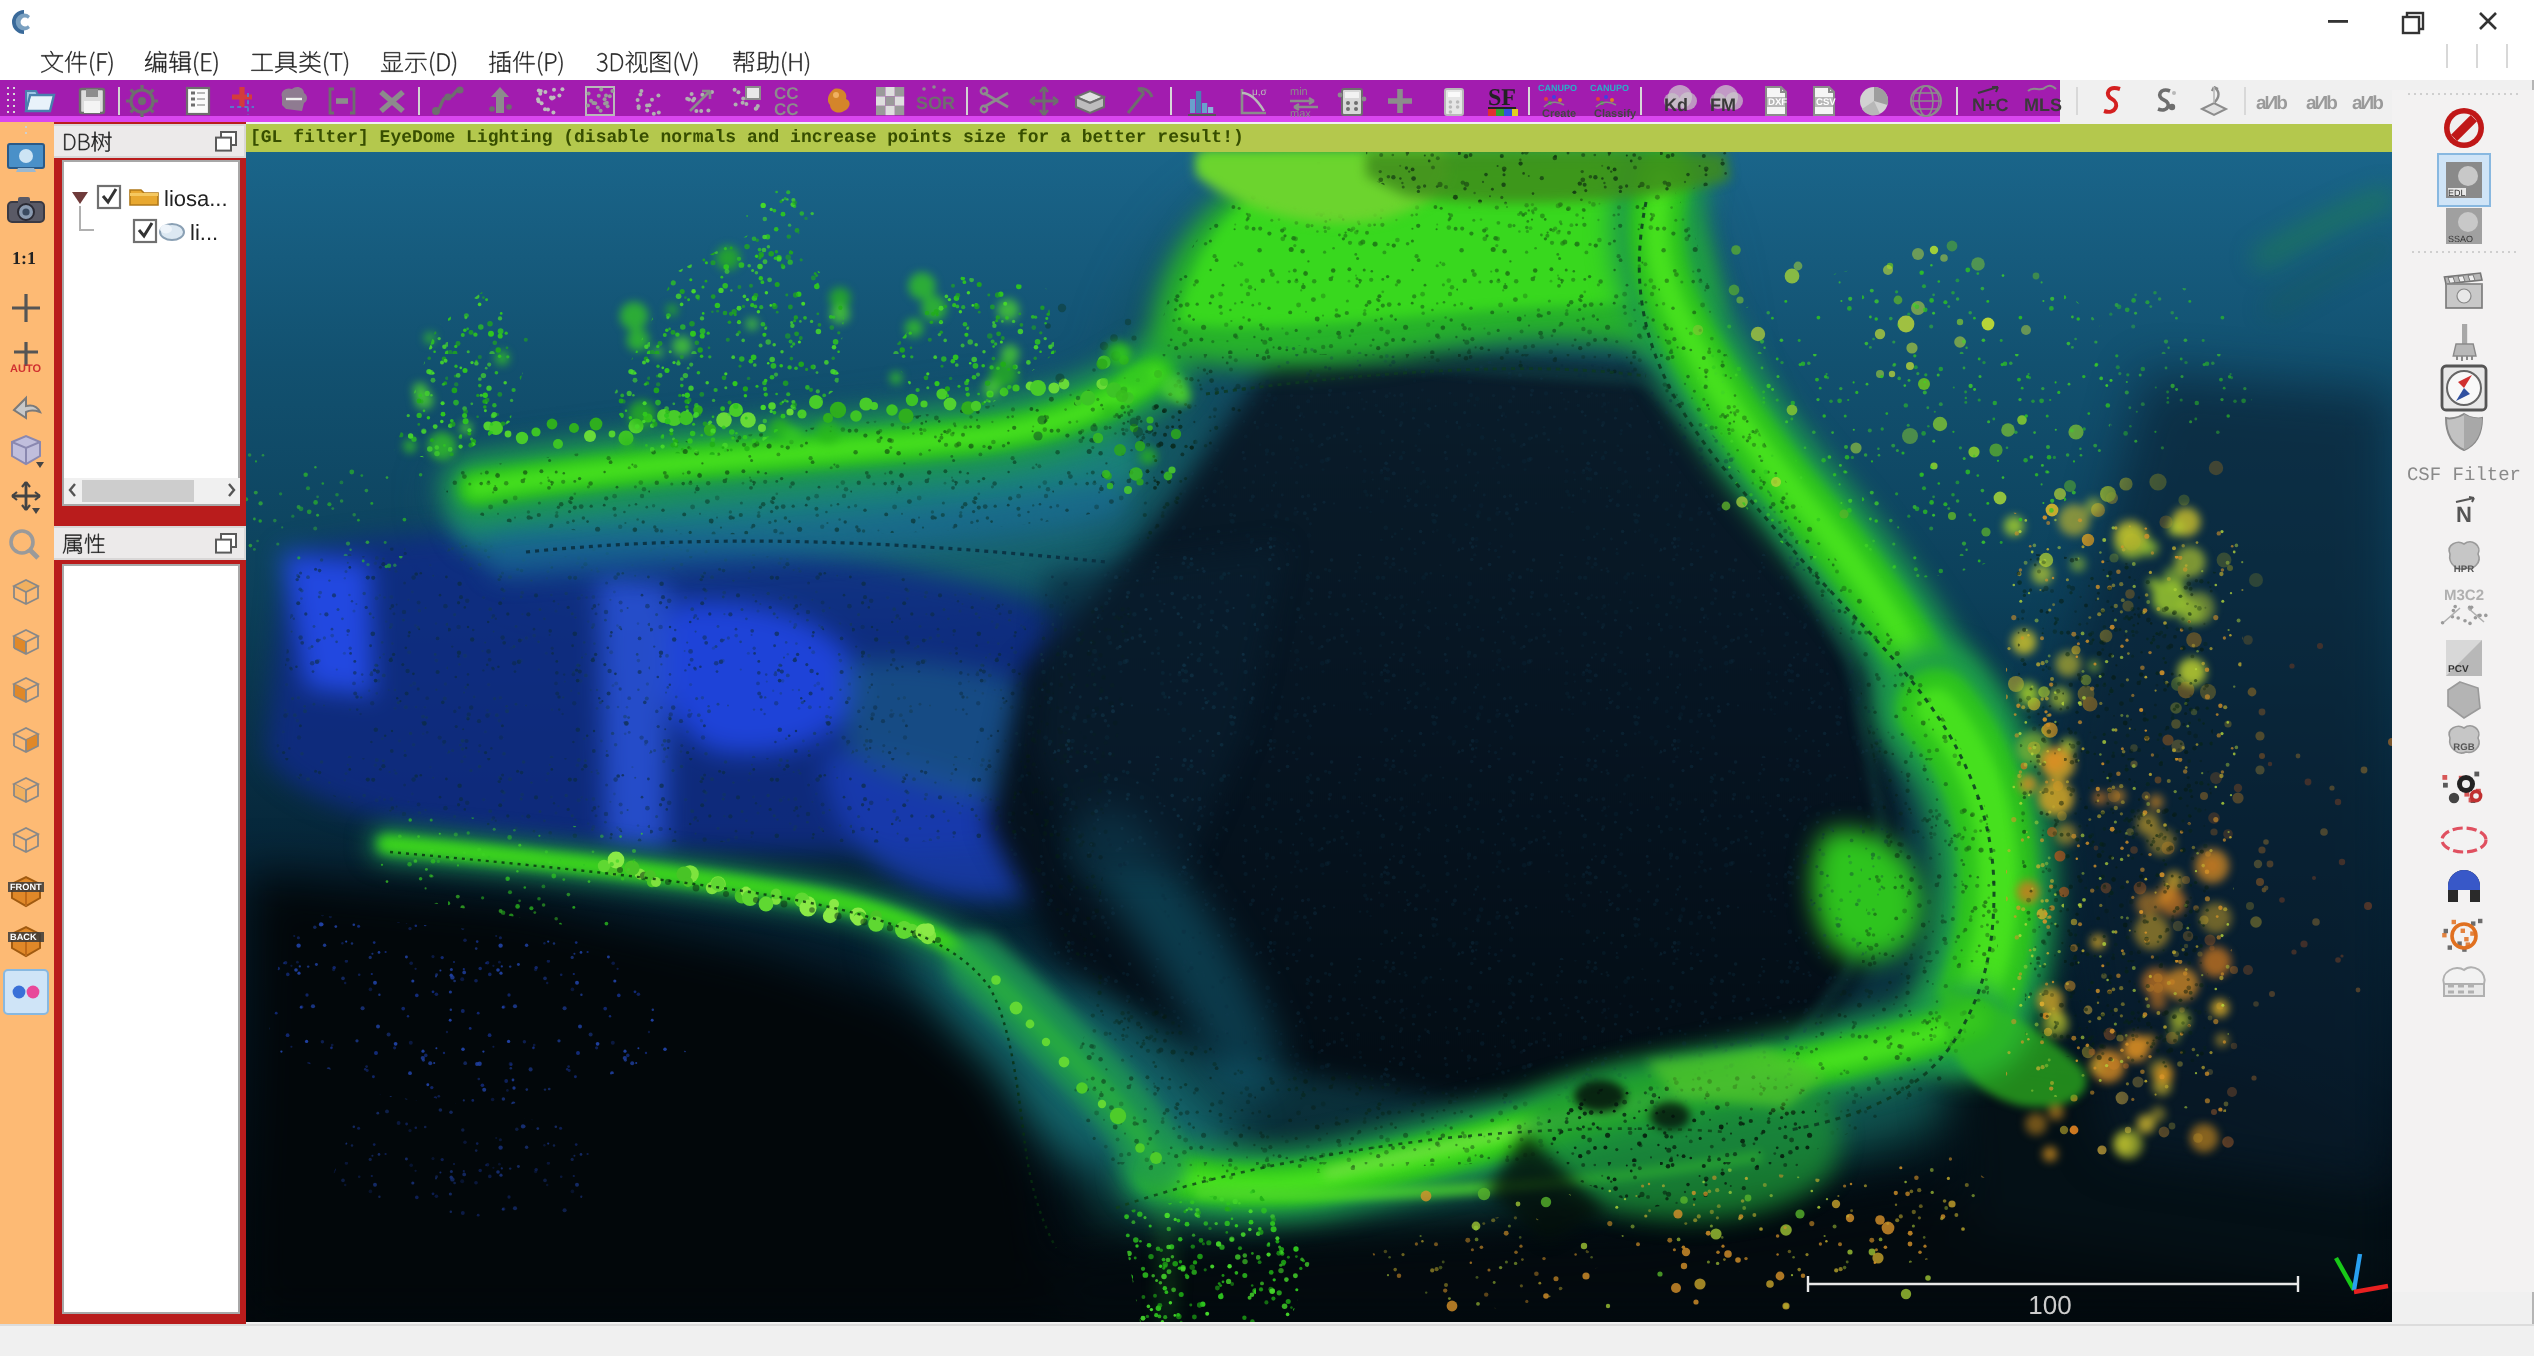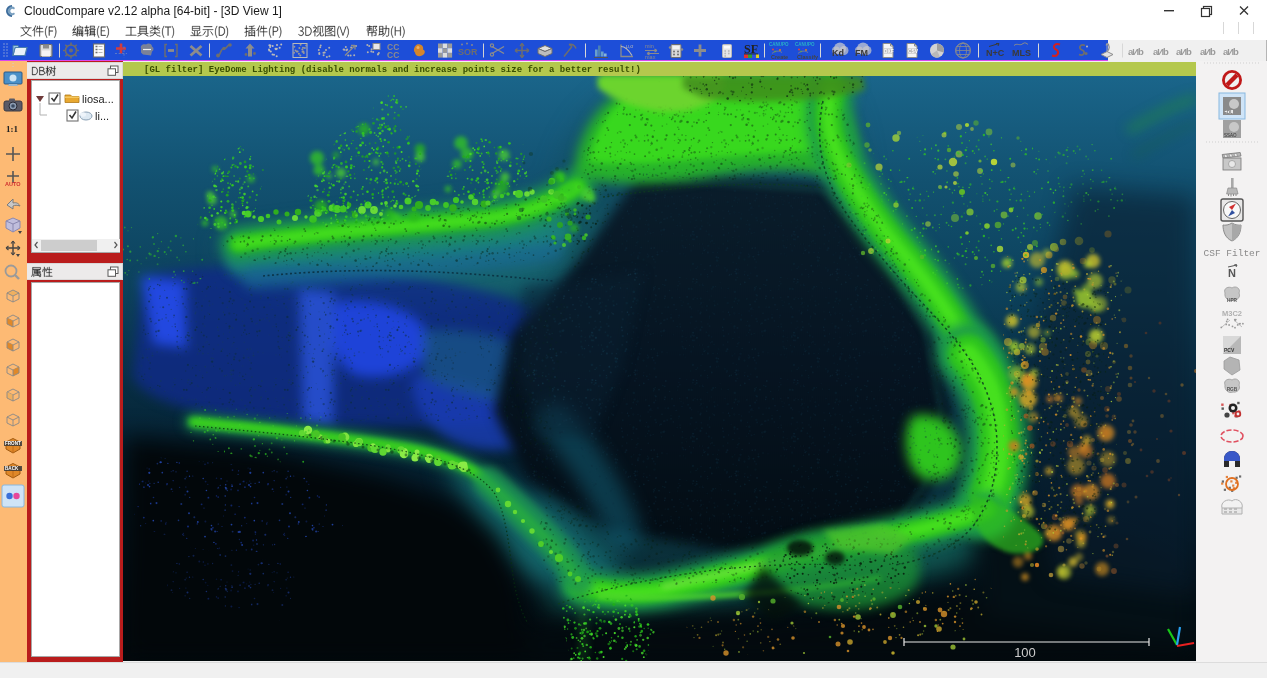--- a/index.html
+++ b/index.html
@@ -1,37 +1,36 @@
 <!DOCTYPE html>
 <html><head><meta charset="utf-8"><style>
 *{margin:0;padding:0;box-sizing:border-box}
 html,body{width:1267px;height:678px;overflow:hidden;background:#f0f0f0;
  font-family:"Liberation Sans",sans-serif;}
 .abs{position:absolute}
 #win{position:relative;width:1267px;height:678px;background:#f0f0f0;border-right:1px solid #b5b5b5}
 #titlebar{position:absolute;left:0;top:0;width:1267px;height:22px;background:#ffffff}
 #menubar{position:absolute;left:0;top:22px;width:1267px;height:18px;background:#ffffff}
-#toolbar{position:absolute;left:0;top:40px;width:1108px;height:21px;background:#1d4ed8;border-bottom:1px solid #d946ef}
+#toolbar{position:absolute;left:0;top:40px;width:1030px;height:21px;background:#a21caf;border-bottom:3px solid #d946ef}
 #leftstrip{position:absolute;left:0;top:61px;width:27px;height:601px;background:#fdba74}
 #panelarea{position:absolute;left:27px;top:61px;width:96px;height:601px;background:#b91c1c}
-#rightstrip{position:absolute;left:1196px;top:61px;width:71px;height:601px;background:#f3f2f2}
+#rightstrip{position:absolute;left:1196px;top:45px;width:71px;height:601px;background:#f3f2f2}
 #statusbar{position:absolute;left:0;top:662px;width:1267px;height:16px;background:#f0f0f0;border-top:1px solid #dcdcdc}
 #view{position:absolute;left:123px;top:62px;width:1073px;height:599px;background:#0a3a52}
 #banner{position:absolute;left:0;top:0;width:1073px;height:14px;background:#b4c84d;
  font-family:"Liberation Mono",monospace;font-size:11px;font-weight:bold;color:#374e00;line-height:14px;white-space:nowrap}
 .phead{position:absolute;left:0px;width:96px;height:17px;background:#eceaea;border:1px solid #d9d7d7;border-left:none}
 .pbox{position:absolute;left:4px;width:89px;background:#ffffff;border:1px solid #a8a8a8}
 </style></head><body>
 <div id="win">
 <div id="titlebar">
       <svg class="abs" style="left:4px;top:3px" width="16" height="16" viewBox="0 0 16 16">
         <path d="M8 2 A6 6 0 1 0 8 14 L8 11.5 A3.5 3.5 0 1 1 8 4.5 Z" fill="#3a6a9a"></path>
         <path d="M11 5 A4.2 4.2 0 1 0 11 11 L10 9.6 A2.2 2.2 0 1 1 10 6.4 Z" fill="#7aa0c0"></path>
       </svg>
-      <div class="abs" style="left:24px;top:4px;font-size:12px;color:#1a1a1a">CloudCompare v2.12 alpha [64-bit] - [3D View 1]</div>
       <svg class="abs" style="left:1150px;top:0" width="117" height="22" viewBox="0 0 117 22">
         <rect x="14" y="10" width="10" height="1.4" fill="#333"></rect>
         <rect x="53.5" y="6.5" width="8" height="8" fill="none" stroke="#333" stroke-width="1.2"></rect>
         <rect x="51.5" y="8.5" width="8" height="8" fill="#fff" stroke="#333" stroke-width="1.2"></rect>
         <path d="M90 6.5 L98 14.5 M98 6.5 L90 14.5" stroke="#333" stroke-width="1.3"></path>
       </svg>
     </div>
     <div id="menubar"><svg width="1267" height="18" viewBox="0 0 1267 18">
         <path d="M29.1 5.9 29.5 6.0Q28.7 8.2 27.5 9.8Q26.3 11.3 24.6 12.4Q23.0 13.5 20.8 14.3Q20.8 14.3 20.8 14.2Q20.7 14.1 20.7 14.1Q20.6 14.0 20.6 14.0Q22.7 13.3 24.4 12.2Q26.0 11.1 27.2 9.5Q28.3 8.0 29.1 5.9ZM22.8 5.9Q23.6 7.9 24.8 9.5Q26.0 11.1 27.7 12.2Q29.4 13.4 31.5 14.0Q31.4 14.0 31.4 14.1Q31.3 14.1 31.3 14.2Q31.2 14.2 31.2 14.3Q29.1 13.7 27.4 12.5Q25.7 11.3 24.5 9.7Q23.3 8.0 22.5 6.0ZM20.7 5.7H31.4V6.1H20.7ZM25.2 3.6 25.5 3.5Q25.9 3.9 26.2 4.5Q26.5 5.0 26.6 5.4L26.3 5.5Q26.1 5.1 25.8 4.6Q25.5 4.1 25.2 3.6Z M39.5 3.7H39.8V14.4H39.5ZM37.4 4.1 37.7 4.1Q37.5 5.0 37.3 5.8Q37.1 6.6 36.8 7.3Q36.5 8.0 36.1 8.6Q36.1 8.5 36.0 8.5Q36.0 8.5 35.9 8.4Q35.9 8.4 35.8 8.4Q36.2 7.8 36.5 7.2Q36.8 6.5 37.0 5.7Q37.2 4.9 37.4 4.1ZM37.1 6.1H42.8V6.5H37.0ZM35.8 9.7H43.3V10.1H35.8ZM35.5 3.6 35.9 3.7Q35.5 4.7 35.0 5.6Q34.5 6.6 34.0 7.4Q33.4 8.3 32.8 8.9Q32.8 8.9 32.7 8.8Q32.7 8.8 32.6 8.7Q32.6 8.7 32.5 8.6Q33.1 8.0 33.7 7.2Q34.2 6.4 34.7 5.5Q35.2 4.5 35.5 3.6ZM34.3 6.4 34.6 6.1 34.6 6.1V14.3H34.3Z M46.9 15.8Q46.1 14.5 45.7 13.0Q45.2 11.6 45.2 9.8Q45.2 8.1 45.7 6.6Q46.1 5.2 46.9 3.9L47.2 4.0Q46.4 5.3 46.0 6.8Q45.6 8.2 45.6 9.8Q45.6 11.4 46.0 12.9Q46.4 14.4 47.2 15.6Z M48.9 13.5V4.8H53.6V5.2H49.4V8.8H52.9V9.2H49.4V13.5Z M54.5 15.8 54.2 15.6Q55.0 14.4 55.4 12.9Q55.8 11.4 55.8 9.8Q55.8 8.2 55.4 6.8Q55.0 5.3 54.2 4.0L54.5 3.9Q55.3 5.2 55.7 6.6Q56.2 8.1 56.2 9.8Q56.2 11.6 55.7 13.0Q55.3 14.5 54.5 15.8Z" fill="#1c1c1c" stroke="#1c1c1c" stroke-width="0.3"></path>
         <path d="M72.8 11.2Q72.8 11.1 72.8 11.0Q72.8 11.0 72.7 10.9Q72.7 10.8 72.7 10.8Q72.9 10.7 73.1 10.5Q73.2 10.3 73.5 9.9Q73.6 9.8 73.9 9.4Q74.2 9.0 74.5 8.5Q74.9 8.0 75.2 7.3Q75.6 6.7 75.9 6.1L76.2 6.3Q75.8 7.2 75.3 8.0Q74.8 8.8 74.2 9.6Q73.7 10.3 73.2 10.9V10.9Q73.2 10.9 73.1 10.9Q73.1 11.0 73.0 11.0Q72.9 11.0 72.9 11.1Q72.8 11.1 72.8 11.2ZM72.8 11.2V10.8L73.1 10.6L76.0 10.0Q76.0 10.1 76.0 10.2Q76.0 10.3 76.0 10.4Q75.0 10.6 74.4 10.7Q73.8 10.9 73.5 10.9Q73.2 11.0 73.0 11.1Q72.9 11.1 72.8 11.2ZM72.8 8.3Q72.7 8.3 72.7 8.2Q72.7 8.1 72.7 8.0Q72.6 8.0 72.6 7.9Q72.8 7.9 72.9 7.7Q73.1 7.5 73.3 7.1Q73.4 7.0 73.6 6.6Q73.8 6.3 74.0 5.8Q74.3 5.3 74.5 4.7Q74.7 4.1 74.9 3.6L75.3 3.7Q75.0 4.5 74.6 5.3Q74.3 6.1 73.9 6.8Q73.5 7.5 73.1 8.0V8.1Q73.1 8.1 73.0 8.1Q73.0 8.1 72.9 8.1Q72.9 8.2 72.8 8.2Q72.8 8.3 72.8 8.3ZM72.8 8.3V8.0L73.0 7.8L75.2 7.5Q75.2 7.6 75.2 7.7Q75.2 7.8 75.2 7.9Q74.5 8.0 74.0 8.1Q73.5 8.1 73.3 8.2Q73.0 8.2 72.9 8.2Q72.8 8.3 72.8 8.3ZM72.6 13.0Q73.3 12.8 74.2 12.5Q75.1 12.2 76.1 11.8L76.1 12.2Q75.2 12.5 74.3 12.8Q73.4 13.1 72.7 13.4ZM79.5 9.0H79.8V13.9H79.5ZM81.0 8.9H81.4V13.9H81.0ZM82.6 8.7H83.0V13.8Q83.0 14.0 83.0 14.1Q82.9 14.2 82.8 14.2Q82.7 14.3 82.5 14.3Q82.2 14.3 81.9 14.3Q81.9 14.2 81.9 14.1Q81.8 14.0 81.8 13.9Q82.0 14.0 82.2 14.0Q82.4 14.0 82.5 14.0Q82.6 13.9 82.6 13.8ZM77.1 4.9H77.5V7.5Q77.5 8.2 77.4 9.0Q77.4 9.9 77.3 10.8Q77.1 11.6 76.9 12.5Q76.7 13.4 76.3 14.1Q76.2 14.1 76.2 14.0Q76.1 14.0 76.1 13.9Q76.0 13.9 76.0 13.9Q76.4 13.2 76.6 12.3Q76.8 11.5 76.9 10.7Q77.0 9.8 77.1 9.0Q77.1 8.2 77.1 7.5ZM77.3 4.9H83.0V7.3H77.3V7.0H82.6V5.3H77.3ZM77.7 8.7H82.9V9.0H78.0V14.3H77.7ZM77.9 11.3H82.8V11.6H77.9ZM79.4 3.6 79.7 3.5Q80.0 3.8 80.2 4.2Q80.4 4.7 80.5 5.0L80.2 5.1Q80.1 4.8 79.9 4.4Q79.7 3.9 79.4 3.6Z M84.7 5.1H88.9V5.4H84.7ZM87.1 6.8H87.5V14.3H87.1ZM84.6 11.7Q85.2 11.6 85.9 11.5Q86.7 11.3 87.5 11.1Q88.3 11.0 89.2 10.8L89.2 11.1Q88.0 11.4 86.8 11.6Q85.6 11.9 84.7 12.1ZM85.1 9.3Q85.1 9.2 85.0 9.1Q85.0 9.1 85.0 9.0Q85.0 8.9 84.9 8.9Q85.1 8.9 85.2 8.6Q85.3 8.3 85.5 7.9Q85.5 7.7 85.7 7.2Q85.8 6.8 86.0 6.2Q86.2 5.6 86.3 4.9Q86.5 4.2 86.6 3.6L87.0 3.6Q86.8 4.6 86.5 5.5Q86.3 6.5 86.0 7.4Q85.7 8.3 85.4 9.0V9.0Q85.4 9.0 85.3 9.0Q85.3 9.0 85.2 9.1Q85.2 9.1 85.1 9.2Q85.1 9.2 85.1 9.3ZM85.1 9.3V8.9L85.4 8.8H88.9V9.1H85.9Q85.6 9.1 85.3 9.2Q85.1 9.2 85.1 9.3ZM94.2 7.3H94.6V14.4H94.2ZM90.3 4.3V6.0H94.2V4.3ZM90.0 3.9H94.6V6.3H90.0ZM89.2 7.2H95.4V7.6H89.2ZM90.3 9.0H94.3V9.4H90.3ZM90.3 10.8H94.4V11.2H90.3ZM90.1 7.3H90.5V12.9L90.1 13.0ZM88.8 12.9Q89.6 12.8 90.7 12.7Q91.7 12.7 93.0 12.6Q94.2 12.5 95.4 12.4L95.4 12.7Q94.2 12.8 93.1 12.9Q91.9 13.0 90.8 13.1Q89.7 13.2 88.9 13.2Z M98.9 15.8Q98.1 14.5 97.7 13.0Q97.2 11.6 97.2 9.8Q97.2 8.1 97.7 6.6Q98.1 5.2 98.9 3.9L99.2 4.0Q98.4 5.3 98.0 6.8Q97.6 8.2 97.6 9.8Q97.6 11.4 98.0 12.9Q98.4 14.4 99.2 15.6Z M100.9 13.5V4.8H105.6V5.2H101.4V8.7H104.9V9.0H101.4V13.1H105.7V13.5Z M107.0 15.8 106.7 15.6Q107.5 14.4 107.9 12.9Q108.3 11.4 108.3 9.8Q108.3 8.2 107.9 6.8Q107.5 5.3 106.7 4.0L107.0 3.9Q107.8 5.2 108.3 6.6Q108.7 8.1 108.7 9.8Q108.7 11.6 108.3 13.0Q107.8 14.5 107.0 15.8Z" fill="#1c1c1c" stroke="#1c1c1c" stroke-width="0.3"></path>
@@ -2554,15 +2553,15 @@
           <path d="M781 566 L1026 566"></path>
           <path d="M781 562 L781 570 M1026 562 L1026 570"></path>
         </g>
         <text x="902" y="581" font-size="13" fill="#cccccc" font-family="Liberation Sans" text-anchor="middle">100</text>
         <g stroke-width="2.2" fill="none">
           <path d="M1054 569 L1045 553" stroke="#18c818"></path>
           <path d="M1054 569 L1057 551" stroke="#28a0f0"></path>
           <path d="M1054 570 L1071 567" stroke="#e82020"></path>
         </g>
       </svg>
-      <div id="banner"><span style="margin-left:21px;font-size:9px">[GL filter] EyeDome Lighting (disable normals and increase points size for a better result!)</span></div>
+      <div id="banner"><span style="margin-left:2px;font-size:9px">[GL filter] EyeDome Lighting (disable normals and increase points size for a better result!)</span></div>
     </div>
     <div id="statusbar"></div>
   </div>
 </body></html>

